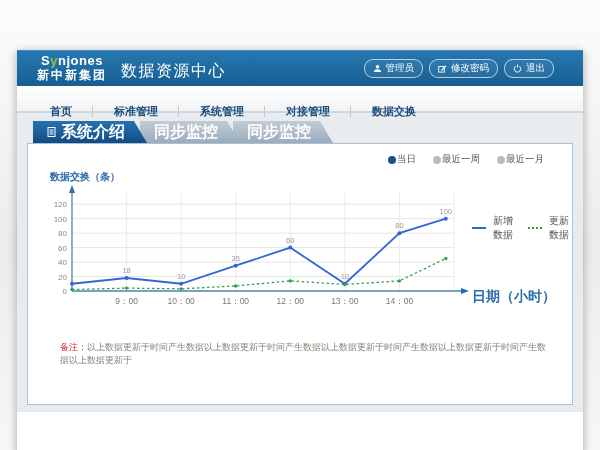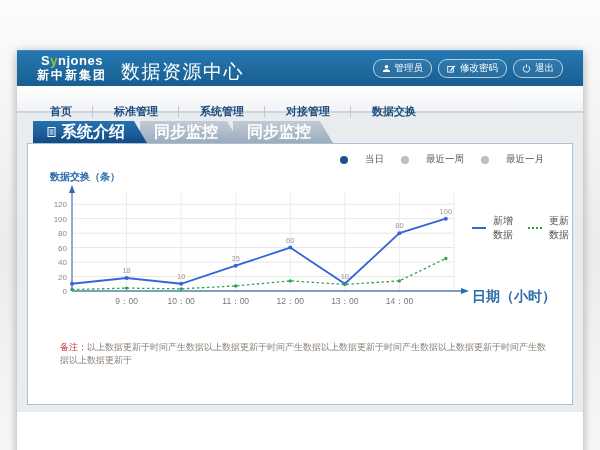--- a/index.html
+++ b/index.html
@@ -9,22 +9,22 @@
   .page { position:absolute; left:17px; top:50px; width:566px; height:429px;
           background:#fff; box-shadow:0 2px 9px rgba(0,0,0,.32); }
 
   
   .header { height:36px; background:linear-gradient(180deg,#2678b2,#175e90);
             border-top:1px solid #3f88bd; display:flex; align-items:center; }
   .logo { margin-left:20px; color:#fff; text-align:center; line-height:1.15; }
   .logo .l1 { font-size:13px; font-weight:bold; letter-spacing:.5px; }
   .logo .l1 .y { color:#8dc63f; }
   .logo .l2 { font-size:12px; font-weight:bold; letter-spacing:2px; }
-  .app-title { color:#fff; font-size:19px; margin-left:14px; letter-spacing:1.5px; padding-top:6px; }
-  .hdr-right { margin-left:auto; margin-right:20px; display:flex; gap:6px; }
+  .app-title { color:#fff; font-size:16px; margin-left:14px; letter-spacing:1.5px; padding-top:6px; }
+  .hdr-right { margin-left:auto; margin-right:29px; display:flex; gap:6px; }
   .pill { display:flex; align-items:center; gap:4px; border:1px solid rgba(255,255,255,.65);
           border-radius:9px; color:#fff; font-size:9.5px; padding:2px 8px; cursor:pointer;
           background:rgba(255,255,255,.06); white-space:nowrap; }
 
   
   .nav { height:27px; background:linear-gradient(#ffffff,#f2f3f5); border-bottom:2px solid #ccd6de;
          display:flex; align-items:center; padding-left:12px; }
   .nav-item { position:relative; padding:0 21px; font-size:11px; font-weight:bold; color:#1c4d7d;
               cursor:pointer; line-height:25px;margin-top:26px; }
   .nav-item:not(:last-child)::after { content:""; position:absolute; right:0; top:7px; width:1px;
@@ -36,21 +36,21 @@
   .tab { position:relative; color:#fff; font-size:16px; font-weight:bold; line-height:22px;
          padding:0 22px 0 14px; clip-path:polygon(0 0, calc(100% - 13px) 0, 100% 100%, 0 100%);
          display:flex; align-items:center; gap:5px; cursor:pointer; }
   .tab.active { background:linear-gradient(180deg,#2573b3,#134b85); z-index:3; }
   .tab.inactive { background:linear-gradient(180deg,#c0cbd6,#9cacbd); margin-left:-7px; }
   .tab.inactive.t2 { z-index:2; } .tab.inactive.t3 { z-index:1; }
 
   
   .panel { position:relative; background:#fff; border:1px solid #a9c1d6; height:262px; }
   .filters { position:absolute; top:9px; right:28px; display:flex; gap:17px; align-items:center; }
-  .filter { display:flex; align-items:center; gap:17px; font-size:9.5px; color:#555; cursor:pointer; }
+  .filter { display:flex; align-items:center; gap:1px; font-size:9.5px; color:#555; cursor:pointer; }
   .radio { width:8px; height:8px; border-radius:50%; background:#b9bec4; }
   .filter.selected .radio { background:#17508a; }
 
   .chart-wrap { display:flex; padding:26px 0 0 14px; }
   .chart-left { width:430px; }
   .ylabel { color:#2a6bab; font-size:10px; font-weight:bold; margin-left:8px; margin-bottom:1px; }
   .legend-col { display:flex; flex-direction:column; padding-top:44px; gap:12px; width:100px;
                 height:145px; }
   .legend-item { display:flex; align-items:center; gap:7px; font-size:10px; color:#555; }
   .sample { width:24px; height:0; border-top-width:2px; }

